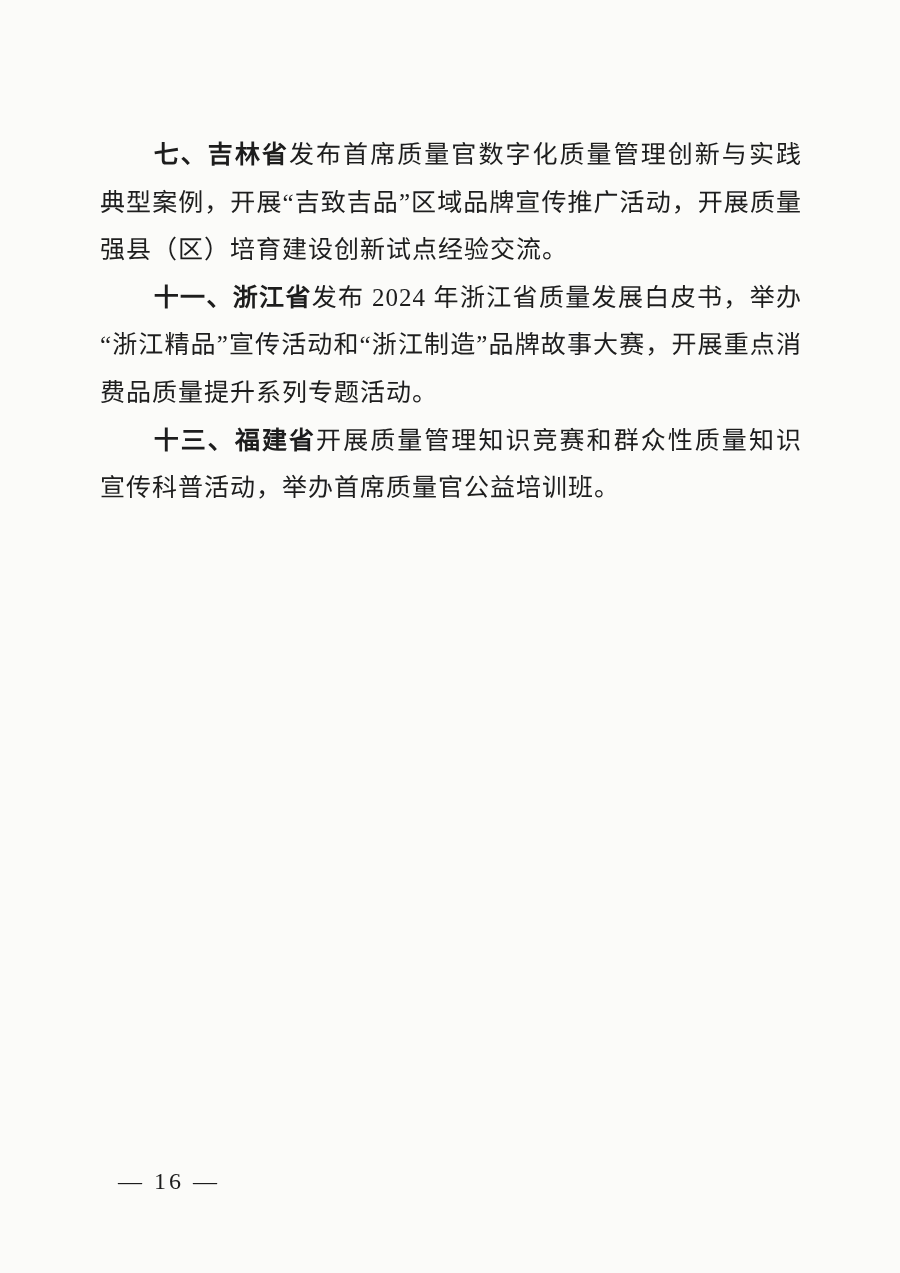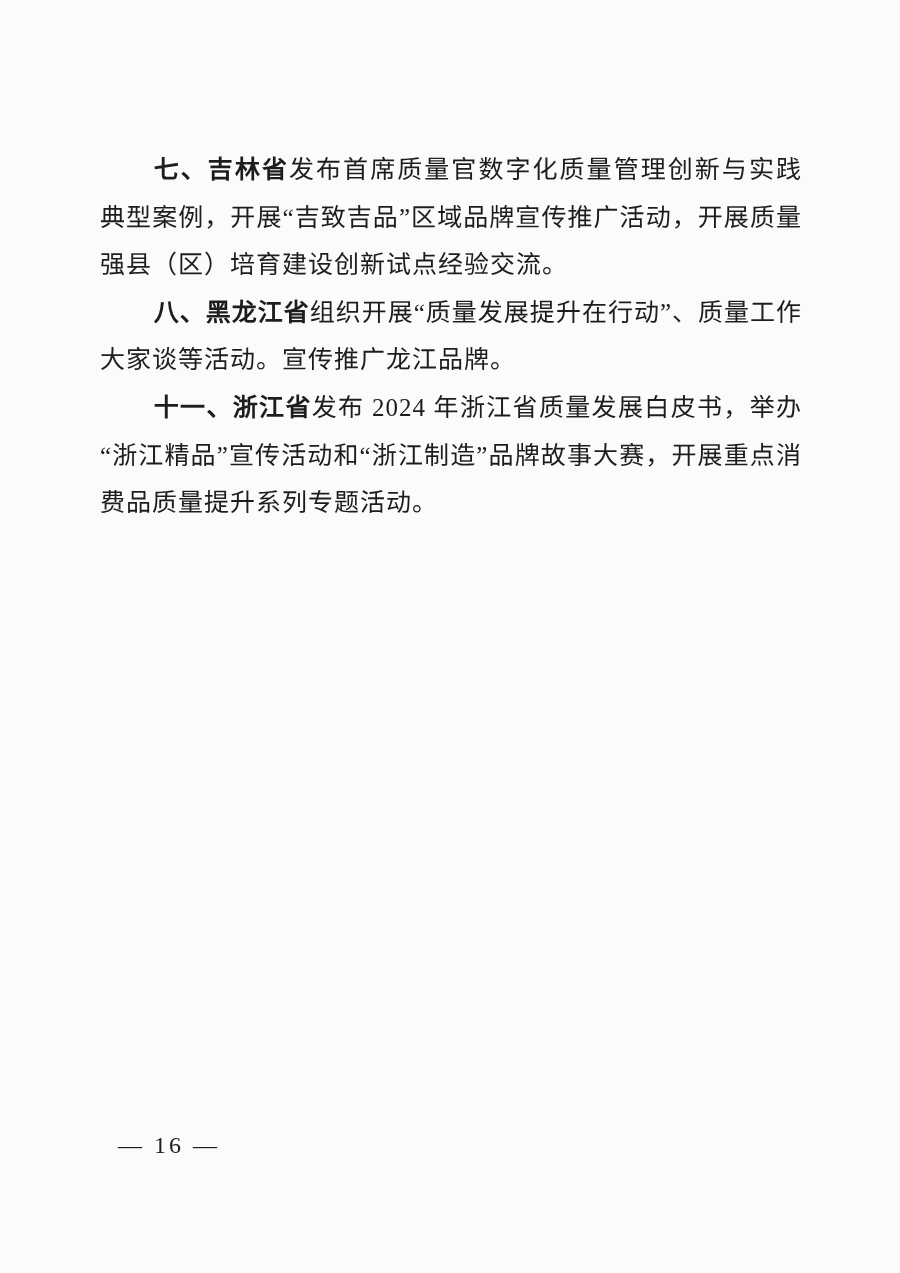--- a/index.html
+++ b/index.html
@@ -20,62 +20,62 @@
     position: relative;
     width: 900px;
     height: 1273px;
     background: var(--page-bg);
     color: var(--text-color);
     overflow: hidden;
     box-sizing: border-box;
   }
   .content {
     position: absolute;
-    top: 146px;
+    top: 131px;
     left: 100px;
     width: 702px;
   }
   .para {
     margin: 0;
     font-size: 25px;
     line-height: 47.6px;
     letter-spacing: 1px;
     text-align: justify;
     text-justify: inter-character;
     text-indent: 2.15em;
     word-break: break-all;
   }
   .para .lead {
     font-family: "Liberation Sans", "DejaVu Sans", sans-serif;
     font-weight: 700;
   }
   .footer {
     position: absolute;
     left: 118px;
-    top: 1132px;
+    top: 1168px;
     font-size: 24px;
     letter-spacing: 3px;
     color: var(--text-color);
   }
 </style>
 </head>
 <body>
 
 <div class="page">
   <div class="content">
 
     <p class="para"><span class="lead">七、吉林省</span><span>发布首席质量官数字化质量管理创新与实践典型案例，开展“吉致吉品”区域品牌宣传推广活动，开展质量强县（区）培育建设创新试点经验交流。</span></p>
 
-    <p class="para"><span class="lead">八、黑龙江省</span><span>组织开展“质量发展提升在行动”、质量工作大家谈等活动。宣传推广龙江品牌。</span></p>
 
 
 
     <p class="para"><span class="lead">十一、浙江省</span><span>发布 2024 年浙江省质量发展白皮书，举办“浙江精品”宣传活动和“浙江制造”品牌故事大赛，开展重点消费品质量提升系列专题活动。</span></p>
 
 
+    <p class="para"><span class="lead">十三、福建省</span><span>开展质量管理知识竞赛和群众性质量知识宣传科普活动，举办首席质量官公益培训班。</span></p>
 
 
 
   </div>
 
   <div class="footer">
     <span>— 16 —</span>
   </div>
 </div>
 

